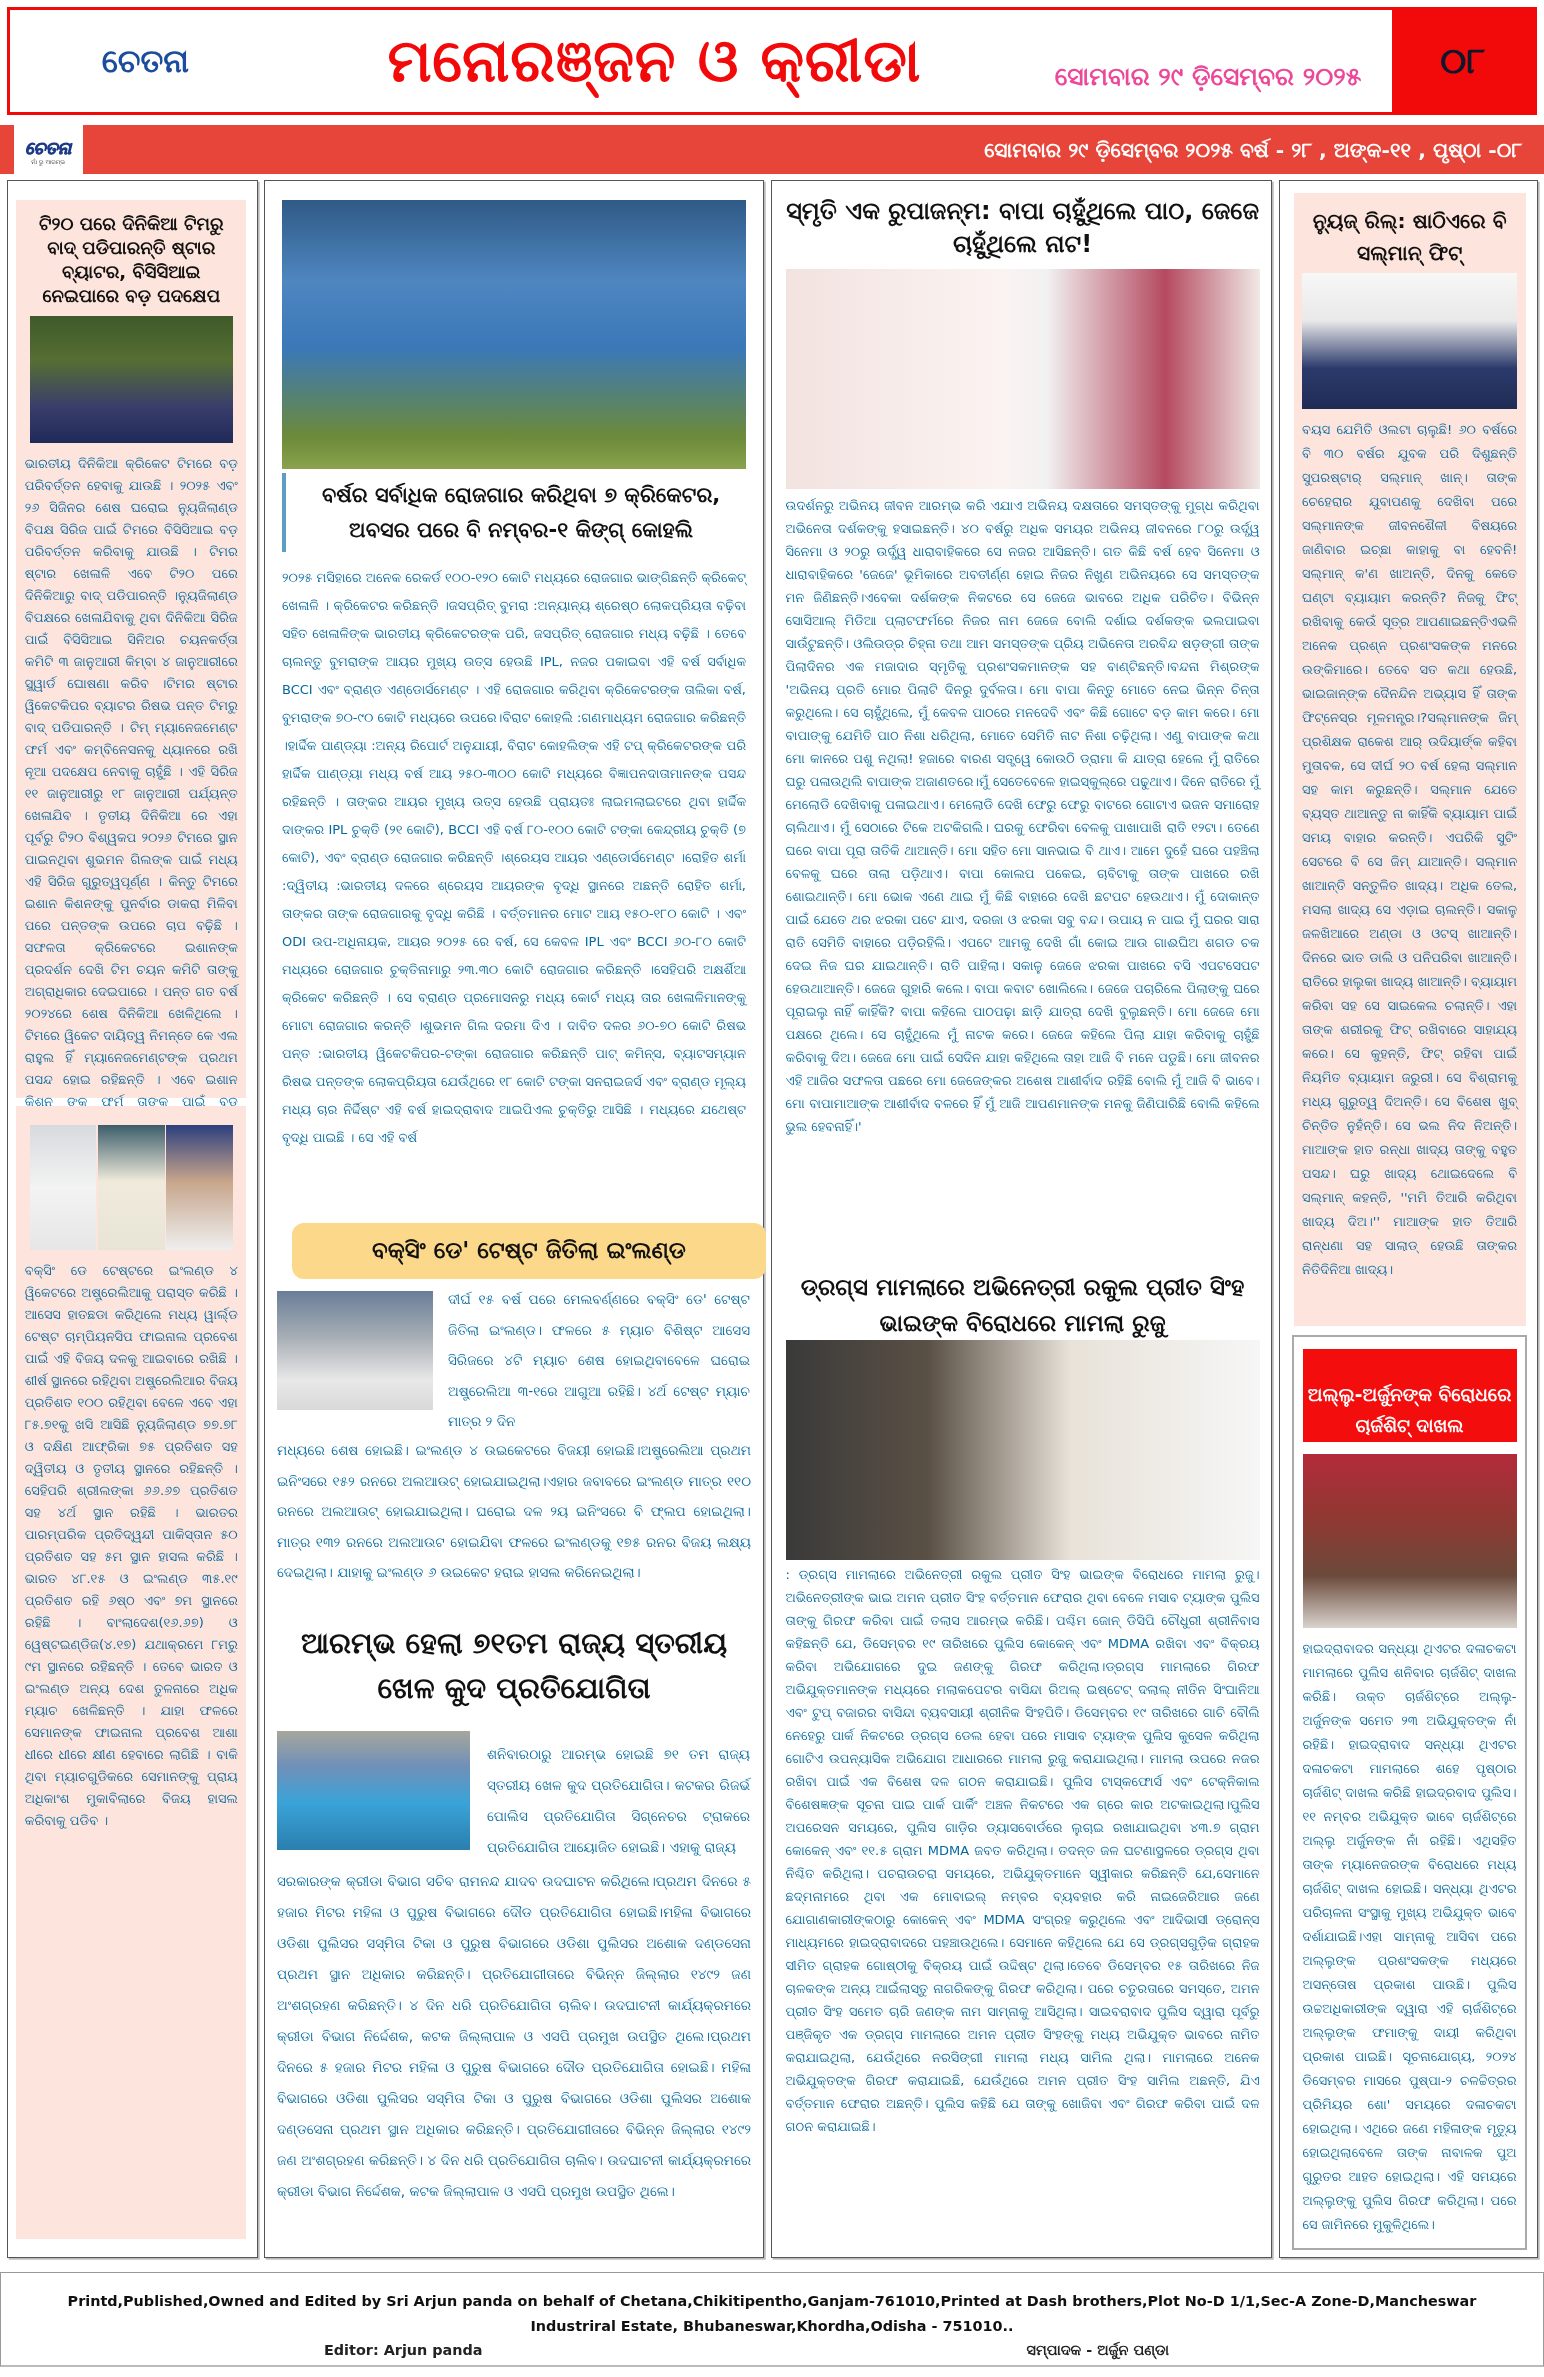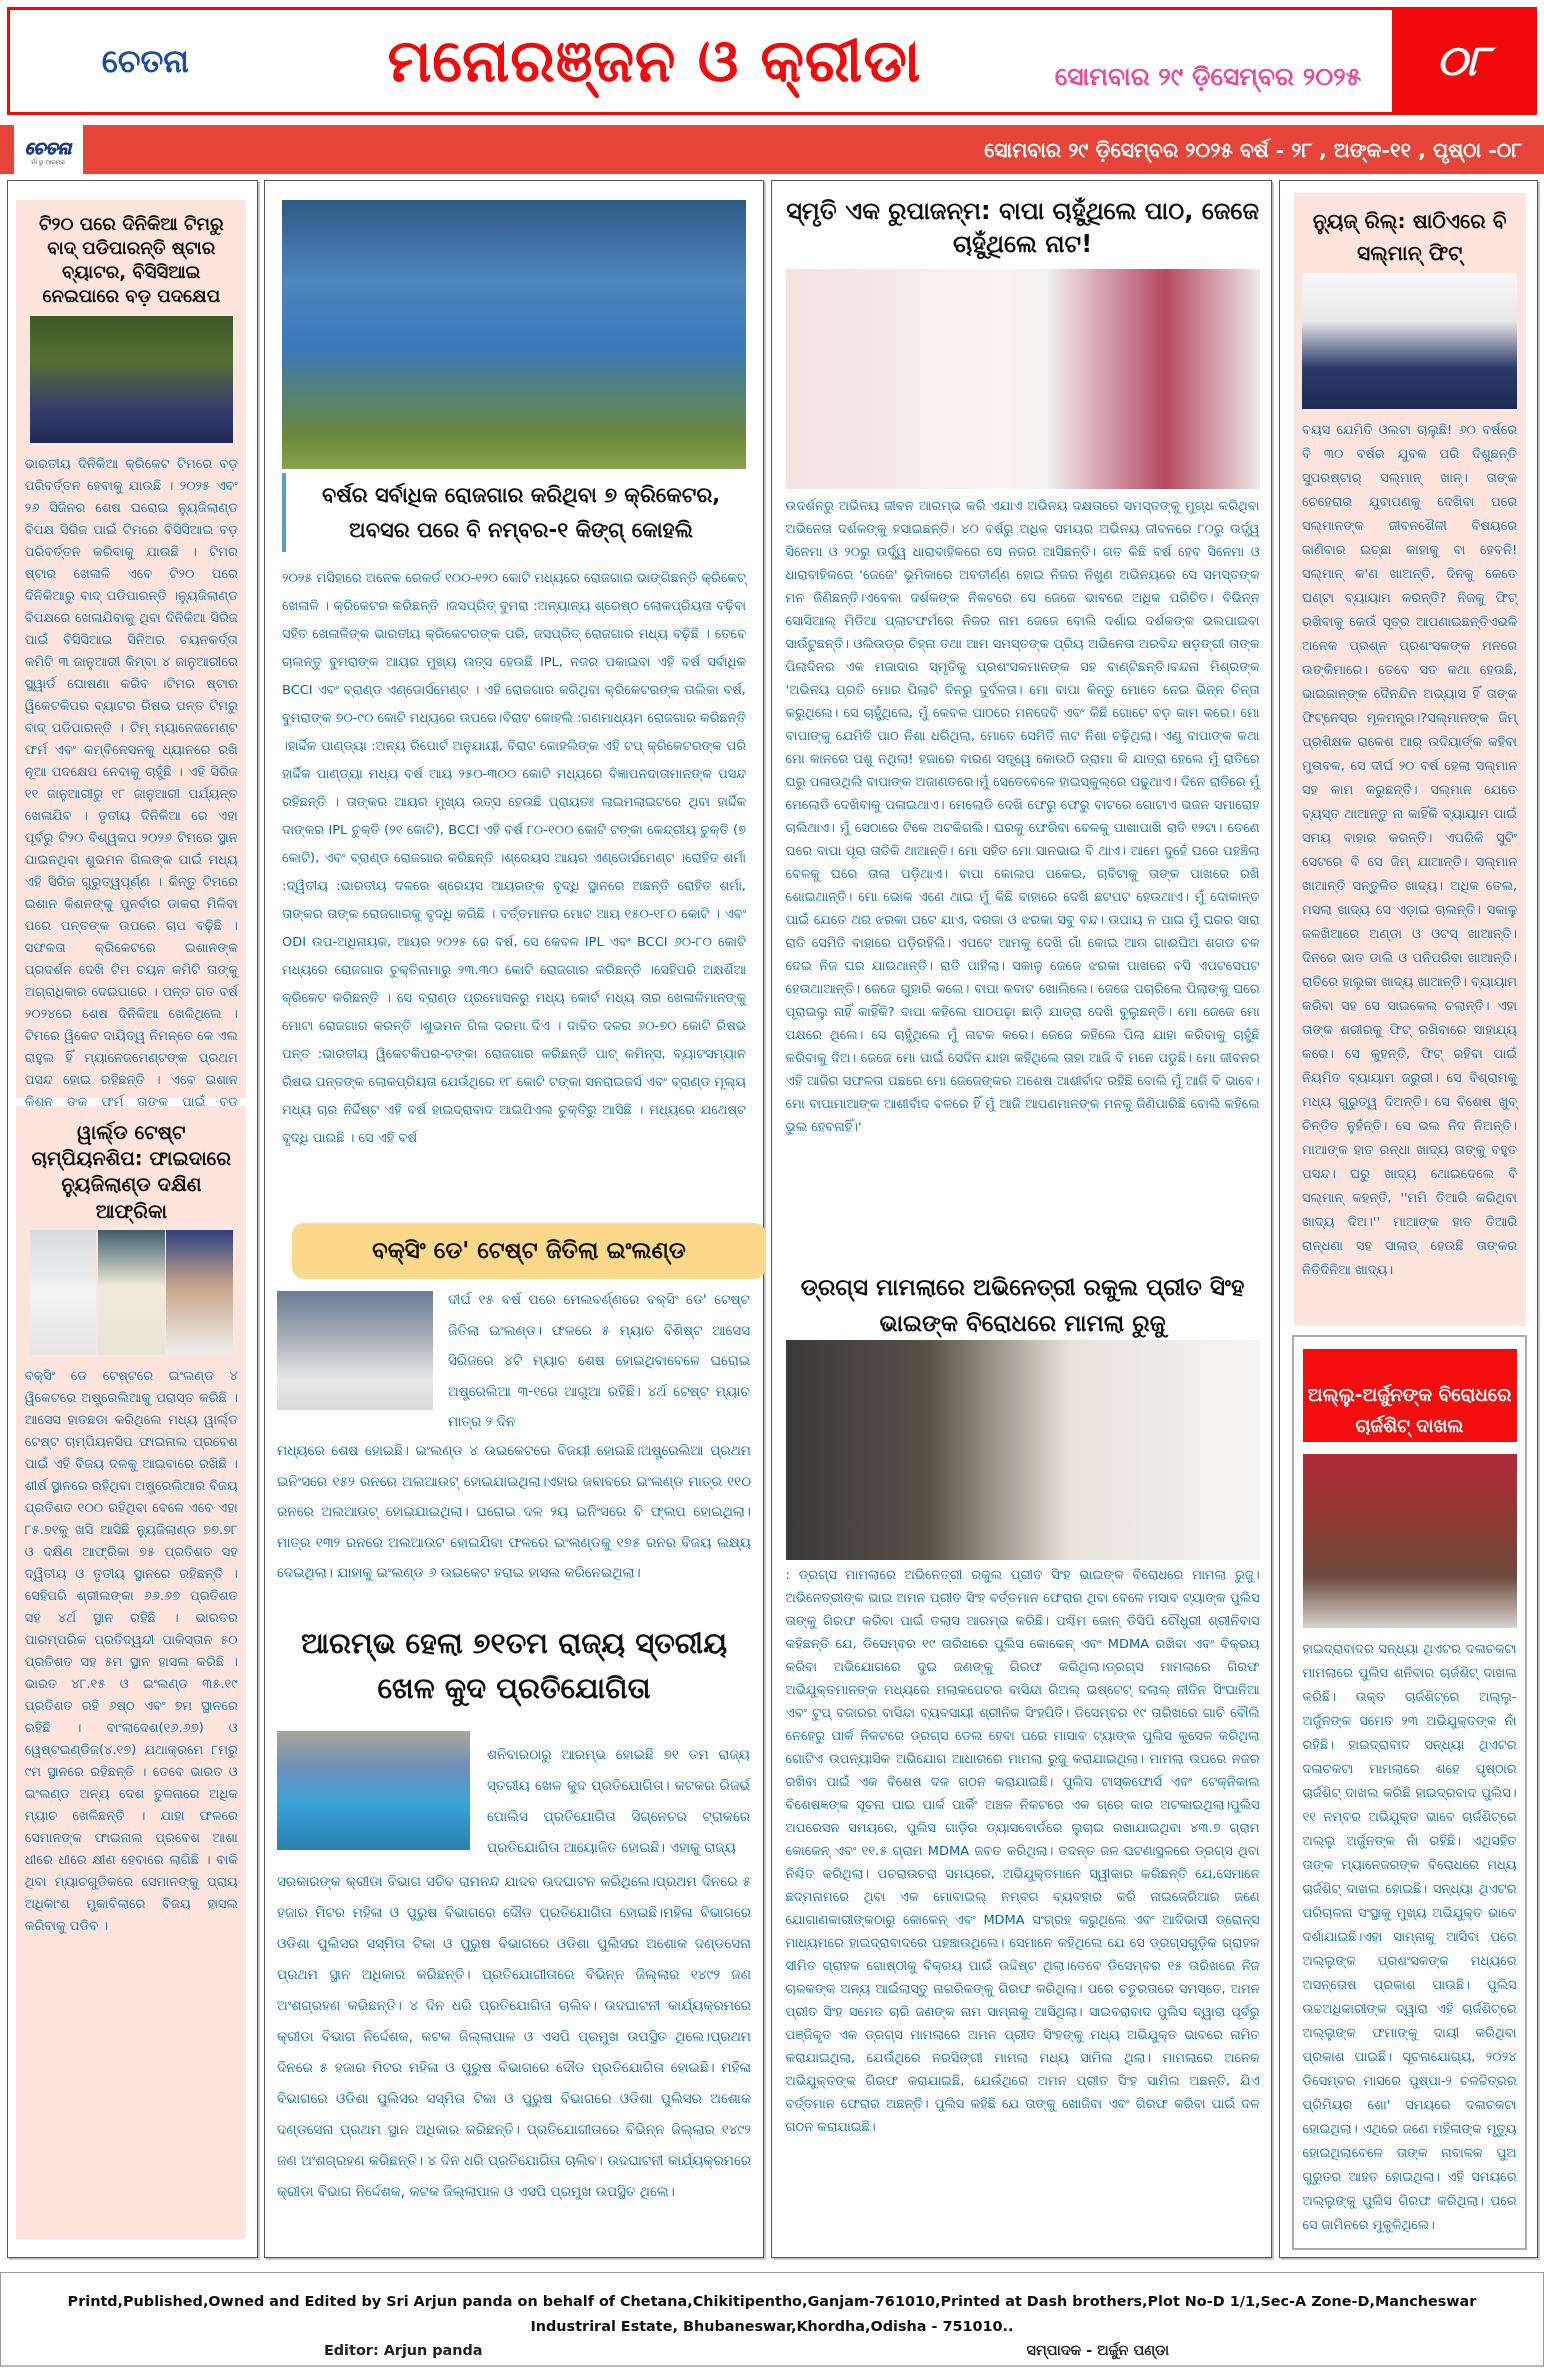--- a/index.html
+++ b/index.html
@@ -4,21 +4,21 @@
 <style>
   * { box-sizing: border-box; margin: 0; padding: 0; }
   html, body { width: 1544px; height: 2377px; background: #ffffff; }
   body { font-family: "DejaVu Sans", sans-serif; color: #222; position: relative; overflow: hidden; }
 
   
   .masthead { position: absolute; left: 6.8px; top: 6.8px; width: 1530px; height: 108px; border: 3.4px solid #f20a0a; display: flex; align-items: center; background: #fff; }
   .mh-brand { width: 271px; text-align: center; color: #1b4d9c; font-weight: bold; font-size: 32px; }
   .mh-section { flex: 1; text-align: center; color: #f20a0a; font-weight: bold; font-size: 59px; letter-spacing: 0.8px; }
   .mh-date { width: 364px; text-align: right; padding-right: 30.5px; font-weight: bold; font-size: 25px; color: #ec4899; margin-top: 32px; }
-  .mh-page { width: 142px; height: 100%; background: #f20a0a; color: #ffffff; font-weight: bold; font-size: 42px; display: flex; align-items: center; justify-content: center; font-style: italic; }
+  .mh-page { width: 142px; height: 100%; background: #f20a0a; color: #0f172a; font-weight: bold; font-size: 36px; display: flex; align-items: center; justify-content: center; }
 
   
   .band { position: absolute; left: 0; top: 125px; width: 1544px; height: 49px; background: #e8453a; }
   .band-logo { position: absolute; left: 13.6px; top: 0; width: 69px; height: 53px; background: #fff; display: flex; flex-direction: column; align-items: center; justify-content: center; }
   .band-logo .lg { font-size: 17px; font-weight: bold; font-style: italic; color: #e0c61a; -webkit-text-stroke: 0.8px #1b3a8c; }
   .band-logo .tag { font-size: 6px; color: #333; }
   .band-text { position: absolute; right: 22px; top: 0; height: 49px; display: flex; align-items: center; color: #fff; font-weight: bold; font-size: 20.3px; }
 
   
   .col { position: absolute; top: 180px; border: 1.7px solid #555; background: #fff; box-shadow: 1.7px 1.7px 0 #bbb; }
@@ -109,21 +109,20 @@
   <div class="band-text">ସୋମବାର ୨୯ ଡ଼ିସେମ୍ବର ୨୦୨୫ ବର୍ଷ - ୨୮ , ଅଙ୍କ-୧୧ , ପୃଷ୍ଠା -୦୮</div>
 </div>
 
 <div class="col c1">
   <div class="c1-top pinkbox">
     <div class="hl">ଟି୨୦ ପରେ ଦିନିକିଆ ଟିମରୁ ବାଦ୍ ପଡିପାରନ୍ତି ଷ୍ଟାର ବ୍ୟାଟର, ବିସିସିଆଇ ନେଇପାରେ ବଡ଼ ପଦକ୍ଷେପ</div>
     <div class="img c1-img1"></div>
     <div class="body">ଭାରତୀୟ ଦିନିକିଆ କ୍ରିକେଟ ଟିମରେ ବଡ଼ ପରିବର୍ତ୍ତନ ହେବାକୁ ଯାଉଛି । ୨୦୨୫ ଏବଂ ୨୬ ସିଜିନର ଶେଷ ଘରୋଇ ନ୍ୟୁଜିଲାଣ୍ଡ ବିପକ୍ଷ ସିରିଜ ପାଇଁ ଟିମରେ ବିସିସିଆଇ ବଡ଼ ପରିବର୍ତ୍ତନ କରିବାକୁ ଯାଉଛି । ଟିମର ଷ୍ଟାର ଖେଳାଳି ଏବେ ଟି୨୦ ପରେ ଦିନିକିଆରୁ ବାଦ୍ ପଡିପାରନ୍ତି ।ନ୍ୟୁଜିଲାଣ୍ଡ ବିପକ୍ଷରେ ଖେଳାଯିବାକୁ ଥିବା ଦିନିକିଆ ସିରିଜ ପାଇଁ ବିସିସିଆଇ ସିନିଅର ଚୟନକର୍ତ୍ତା କମିଟି ୩ ଜାନୁଆରୀ କିମ୍ବା ୪ ଜାନୁଆରୀରେ ସ୍କ୍ୱାର୍ଡ ଘୋଷଣା କରିବ ।ଟିମର ଷ୍ଟାର ୱିକେଟକିପର ବ୍ୟାଟର ରିଷଭ ପନ୍ତ ଟିମରୁ ବାଦ୍ ପଡିପାରନ୍ତି । ଟିମ୍ ମ୍ୟାନେଜମେଣ୍ଟ ଫର୍ମ ଏବଂ କମ୍ବିନେସନକୁ ଧ୍ୟାନରେ ରଖି ନୂଆ ପଦକ୍ଷେପ ନେବାକୁ ଚାହୁଁଛି । ଏହି ସିରିଜ ୧୧ ଜାନୁଆରୀରୁ ୧୮ ଜାନୁଆରୀ ପର୍ଯ୍ୟନ୍ତ ଖେଳାଯିବ । ତୃତୀୟ ଦିନିକିଆ ରେ ଏହା ପୂର୍ବରୁ ଟି୨୦ ବିଶ୍ୱକପ ୨୦୨୬ ଟିମରେ ସ୍ଥାନ ପାଇନଥିବା ଶୁଭମନ ଗିଲଙ୍କ ପାଇଁ ମଧ୍ୟ ଏହି ସିରିଜ ଗୁରୁତ୍ୱପୂର୍ଣ୍ଣ । କିନ୍ତୁ ଟିମରେ ଇଶାନ କିଶନଙ୍କୁ ପୁନର୍ବାର ଡାକରା ମିଳିବା ପରେ ପନ୍ତଙ୍କ ଉପରେ ଚାପ ବଢ଼ିଛି । ସଫଳତା କ୍ରିକେଟରେ ଇଶାନଙ୍କ ପ୍ରଦର୍ଶନ ଦେଖି ଟିମ ଚୟନ କମିଟି ତାଙ୍କୁ ଅଗ୍ରାଧିକାର ଦେଇପାରେ । ପନ୍ତ ଗତ ବର୍ଷ ୨୦୨୪ରେ ଶେଷ ଦିନିକିଆ ଖେଳିଥିଲେ । ଟିମରେ ୱିକେଟ ଦାୟିତ୍ୱ ନିମନ୍ତେ କେ ଏଲ ରାହୁଲ ହିଁ ମ୍ୟାନେଜମେଣ୍ଟଙ୍କ ପ୍ରଥମ ପସନ୍ଦ ହୋଇ ରହିଛନ୍ତି । ଏବେ ଇଶାନ କିଶନ ଙ୍କ ଫର୍ମ ତାଙ୍କ ପାଇଁ ବଡ଼ ଚାଲେଞ୍ଜ ସାଜିଛି ।</div>
   </div>
   <div class="c1-mid pinkbox">
-    <div class="hl">ୱାର୍ଲ୍ଡ ଟେଷ୍ଟ ଚାମ୍ପିୟନଶିପ: ଫାଇଦାରେ ନ୍ୟୁଜିଲାଣ୍ଡ ଦକ୍ଷିଣ ଆଫ୍ରିକା</div>
     <div class="c1-img2">
       <div class="f1"></div>
       <div class="f2"></div>
       <div class="f3"></div>
     </div>
     <div class="body">ବକ୍ସିଂ ଡେ ଟେଷ୍ଟରେ ଇଂଲଣ୍ଡ ୪ ୱିକେଟରେ ଅଷ୍ଟ୍ରେଲିଆକୁ ପରାସ୍ତ କରିଛି । ଆସେସ ହାତଛଡା କରିଥିଲେ ମଧ୍ୟ ୱାର୍ଲ୍ଡ ଟେଷ୍ଟ ଚାମ୍ପିୟନସିପ ଫାଇନାଲ ପ୍ରବେଶ ପାଇଁ ଏହି ବିଜୟ ଦଳକୁ ଆଇବାରେ ରଖିଛି । ଶୀର୍ଷ ସ୍ଥାନରେ ରହିଥିବା ଅଷ୍ଟ୍ରେଲିଆର ବିଜୟ ପ୍ରତିଶତ ୧୦୦ ରହିଥିବା ବେଳେ ଏବେ ଏହା ୮୫.୭୧କୁ ଖସି ଆସିଛି ନ୍ୟୁଜିଲାଣ୍ଡ ୭୭.୭୮ ଓ ଦକ୍ଷିଣ ଆଫ୍ରିକା ୭୫ ପ୍ରତିଶତ ସହ ଦ୍ୱିତୀୟ ଓ ତୃତୀୟ ସ୍ଥାନରେ ରହିଛନ୍ତି । ସେହିପରି ଶ୍ରୀଲଙ୍କା ୬୬.୬୭ ପ୍ରତିଶତ ସହ ୪ର୍ଥ ସ୍ଥାନ ରହିଛି । ଭାରତର ପାରମ୍ପରିକ ପ୍ରତିଦ୍ୱନ୍ଦୀ ପାକିସ୍ତାନ ୫୦ ପ୍ରତିଶତ ସହ ୫ମ ସ୍ଥାନ ହାସଲ କରିଛି । ଭାରତ ୪୮.୧୫ ଓ ଇଂଲଣ୍ଡ ୩୫.୧୯ ପ୍ରତିଶତ ରହି ୬ଷ୍ଠ ଏବଂ ୭ମ ସ୍ଥାନରେ ରହିଛି । ବାଂଲାଦେଶ(୧୬.୬୭) ଓ ୱେଷ୍ଟଇଣ୍ଡିଜ(୪.୧୭) ଯଥାକ୍ରମେ ୮ମରୁ ୯ମ ସ୍ଥାନରେ ରହିଛନ୍ତି । ତେବେ ଭାରତ ଓ ଇଂଲଣ୍ଡ ଅନ୍ୟ ଦେଶ ତୁଳନାରେ ଅଧିକ ମ୍ୟାଚ ଖେଳିଛନ୍ତି । ଯାହା ଫଳରେ ସେମାନଙ୍କ ଫାଇନାଲ ପ୍ରବେଶ ଆଶା ଧୀରେ ଧୀରେ କ୍ଷୀଣ ହେବାରେ ଲାଗିଛି । ବାକି ଥିବା ମ୍ୟାଚଗୁଡିକରେ ସେମାନଙ୍କୁ ପ୍ରାୟ ଅଧିକାଂଶ ମୁକାବିଲାରେ ବିଜୟ ହାସଲ କରିବାକୁ ପଡିବ ।</div>
   </div>
 </div>
 
 <div class="col c2">

